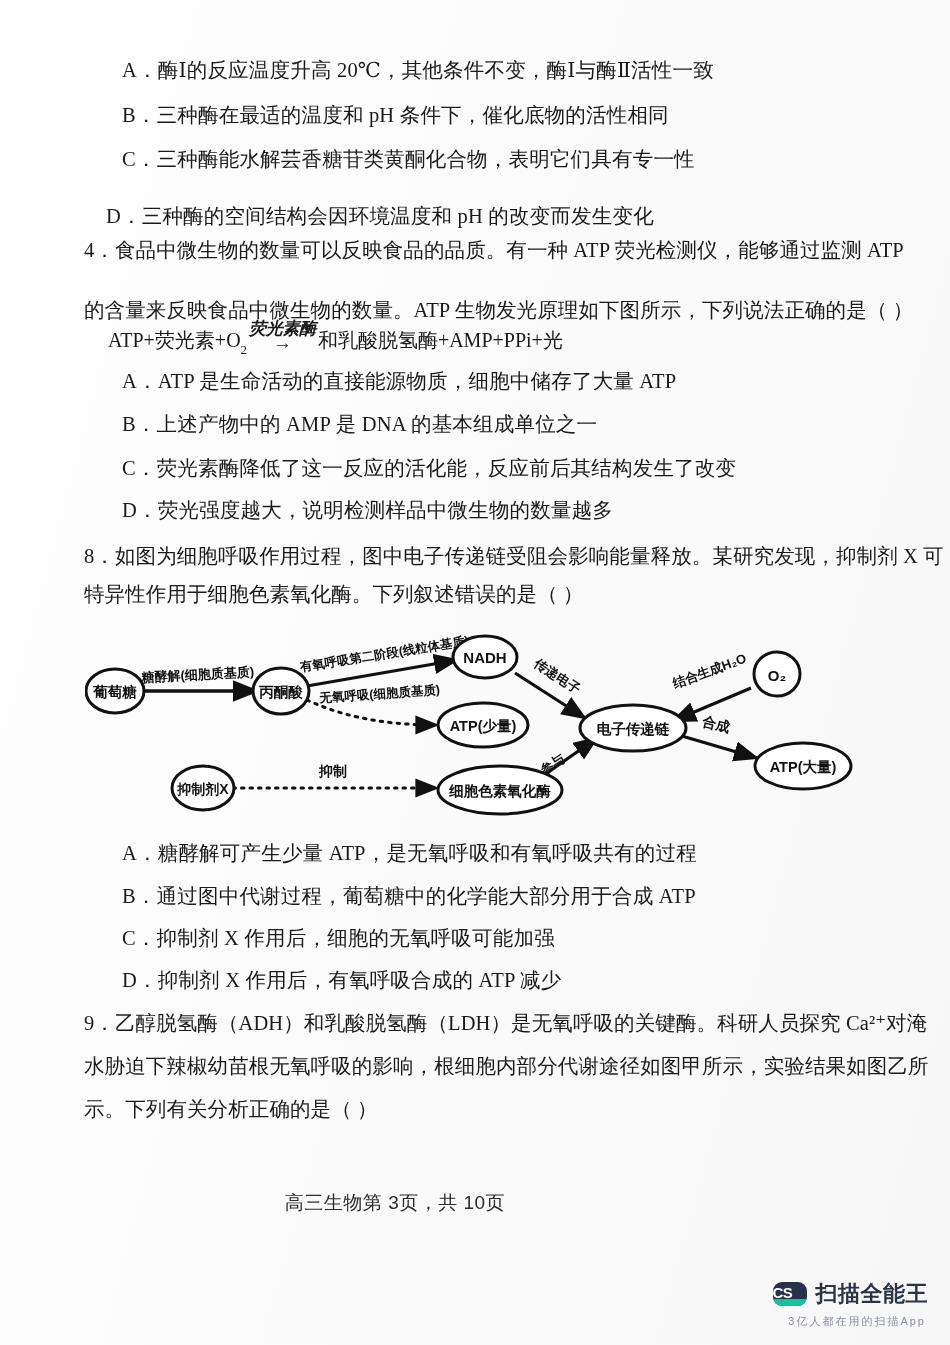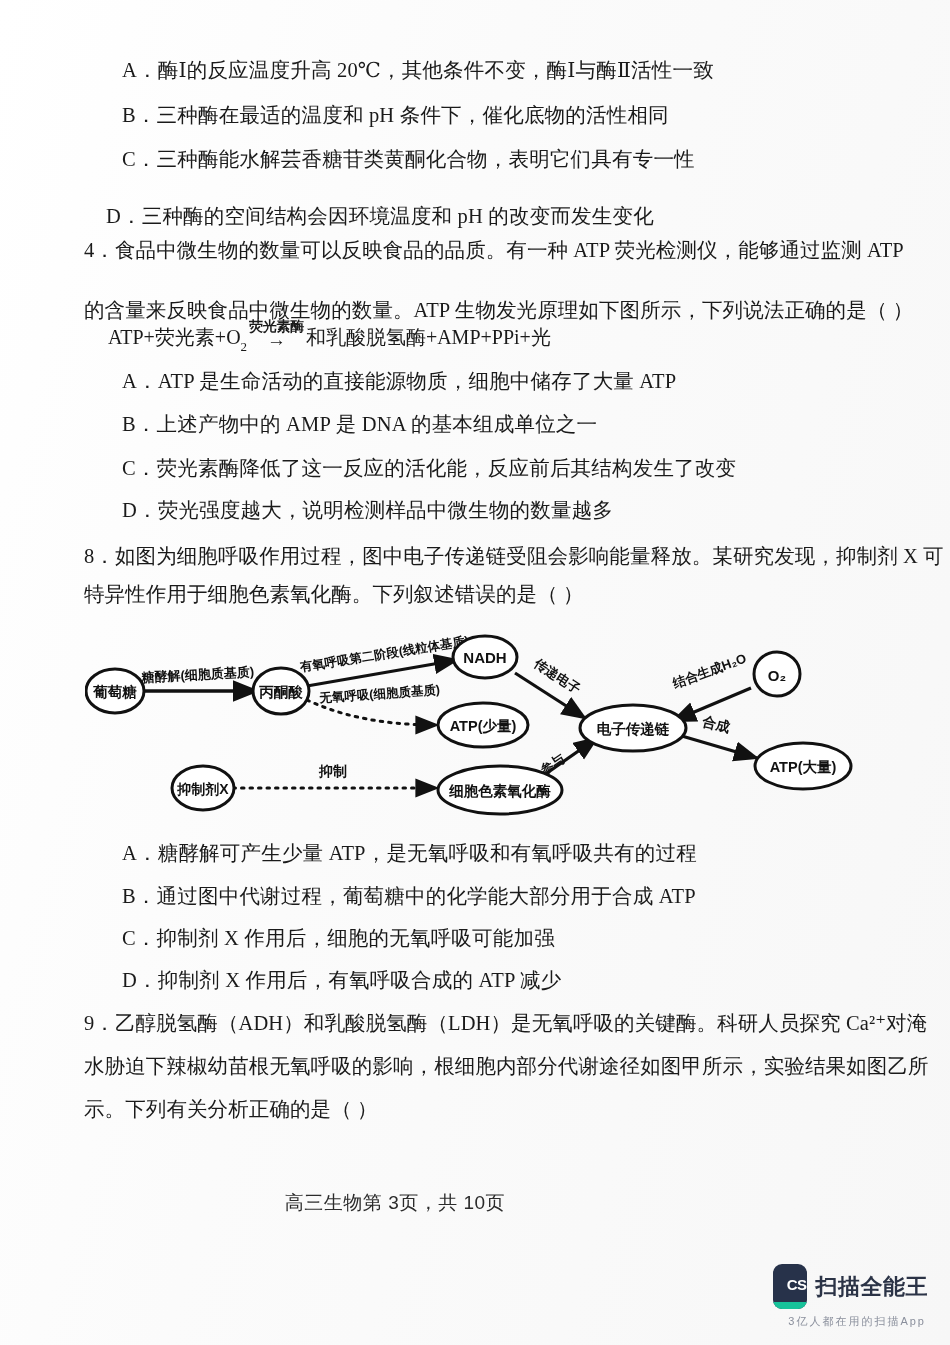--- a/index.html
+++ b/index.html
@@ -61,25 +61,26 @@
   .eq .sub { font-size: 13px; vertical-align: sub; position: relative; top: 4px; }
   .arrow-box {
     display: inline-flex;
     flex-direction: column;
     align-items: center;
     margin: 0 2px 2px 2px;
     position: relative;
     top: -2px;
   }
   .arrow-box .above {
-    font-size: 14px;
+    font-size: 17px;
     line-height: 1;
     margin-bottom: -1px;
     font-weight: 700;
     letter-spacing: -0.3px;
+    font-style: italic;
   }
   .arrow-box .arrow {
     font-size: 19px;
     line-height: 0.75;
   }
 
   
   #respiration-diagram {
     position: absolute;
     left: 85px;
@@ -105,26 +106,26 @@
     position: absolute;
     right: 22px;
     bottom: 16px;
     display: flex;
     flex-direction: column;
     align-items: flex-end;
     user-select: none;
   }
   .wm-row { display: flex; align-items: center; gap: 9px; }
   .cs-logo {
-    width: 34px; height: 45px;
+    width: 34px; height: 24px;
     border-radius: 9px;
     background: #27324a;
     position: relative;
     overflow: hidden;
-    display: flex; align-items: center; justify-content: flex-end; margin-left: 40px;
+    display: flex; align-items: center; justify-content: flex-start; margin-left: 40px;
   }
   .cs-logo .cs-text {
     color: #ffffff;
     font-family: "Liberation Sans", "DejaVu Sans", sans-serif;
     font-weight: 700;
     font-size: 15px;
     letter-spacing: -0.5px;
     position: relative;
     top: -2px;
   }

